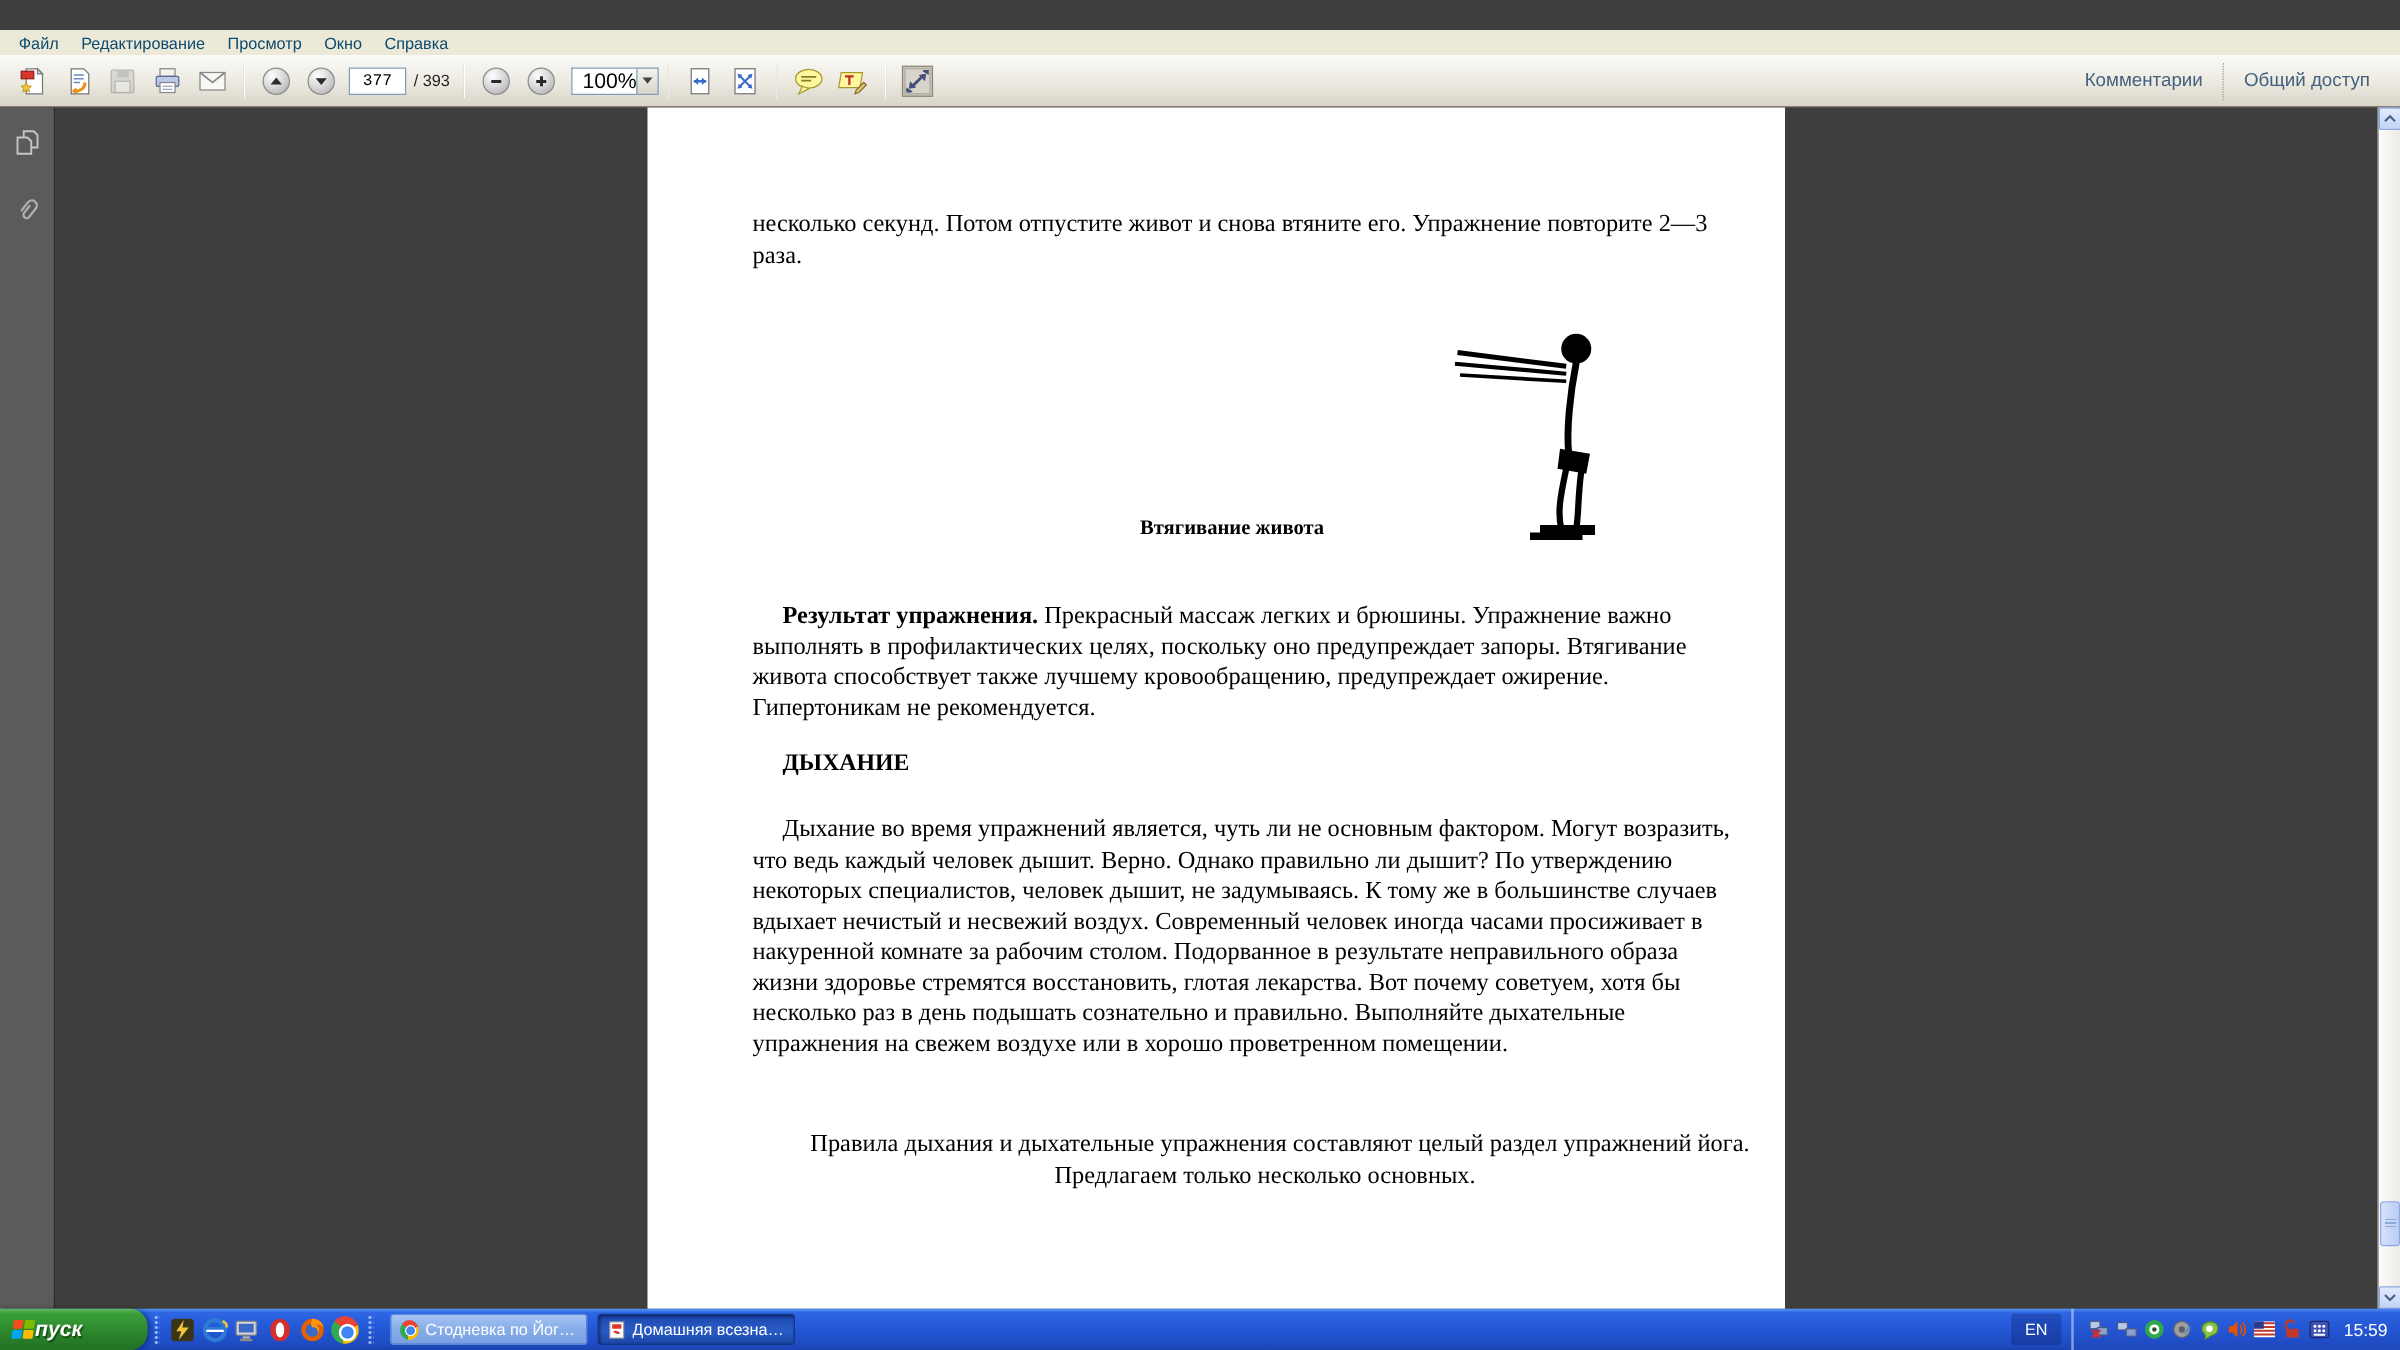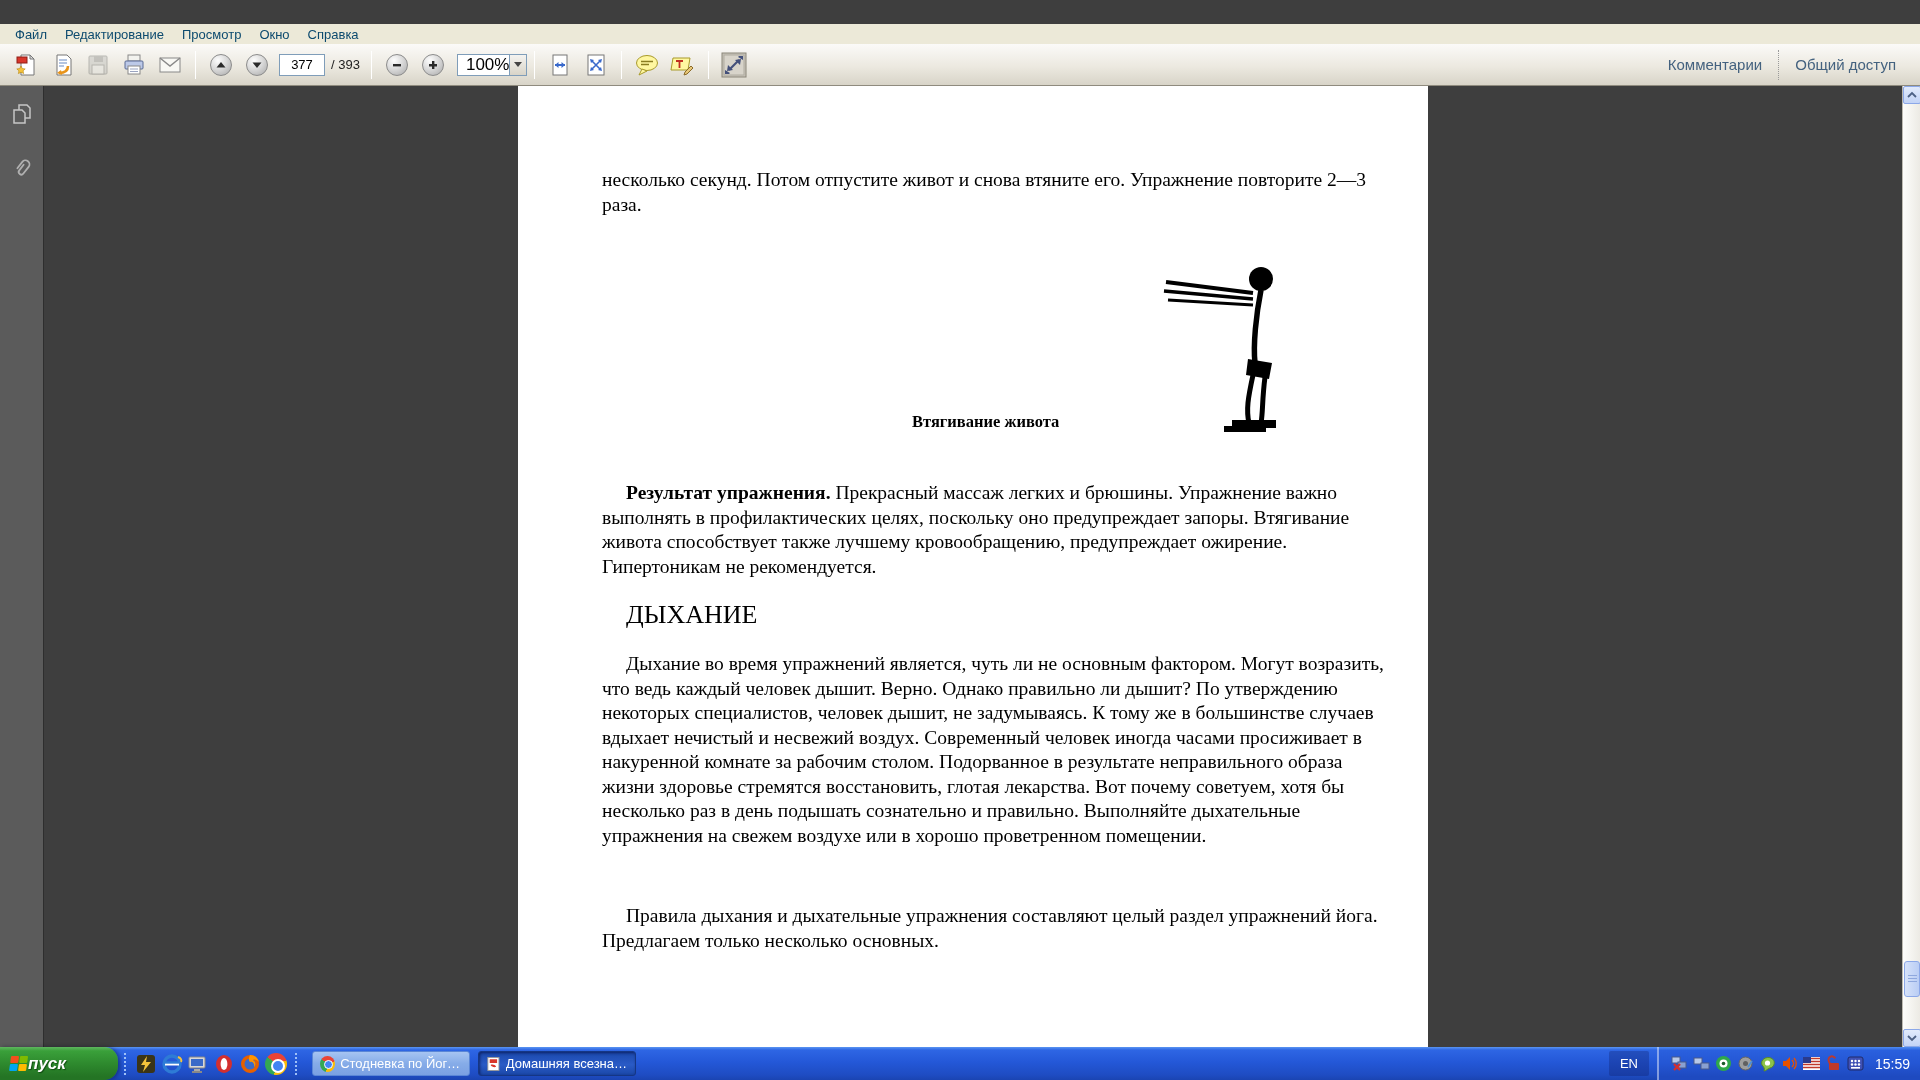--- a/index.html
+++ b/index.html
@@ -27,21 +27,21 @@
   
   .toolbar { position:absolute; left:0; top:44px; width:100%; height:42px;
     background:linear-gradient(180deg,#FBFAF8 0%,#ECE9E0 55%,#D8D4C8 100%);
     border-bottom:1px solid #8F8B7E; display:flex; align-items:center; padding:0 8px; }
   .tbtn { width:36px; height:32px; display:flex; align-items:center; justify-content:center; border-radius:3px; }
   .tsep { width:1px; height:28px; background:#A8A49A; border-right:1px solid #fff; margin:0 7px; }
   .sphere { width:22px; height:22px; border-radius:50%;
     background:radial-gradient(circle at 35% 28%, #FEFEFE 0%, #DADADA 45%, #A8A8A8 100%);
     border:1px solid #8C8C8C; display:flex; align-items:center; justify-content:center; }
   .page-input { width:46px; height:22px; border:1px solid #7F9DB9; font-size:13px; text-align:center;
-    font-family:Liberation Sans, sans-serif; background:#fff; margin:0 6px 0 4px; }
+    font-family:Liberation Mono, monospace; background:#fff; margin:0 6px 0 4px; }
   .page-total { font-size:13px; color:#222; margin-right:4px; }
   .zoom-box { display:flex; align-items:center; margin-left:6px; }
   .zoom-value { width:52px; height:22px; border:1px solid #7F9DB9; border-right:none; background:#fff;
     font-size:17px; display:flex; align-items:center; padding-left:8px; }
   .zoom-arrow { width:18px; height:22px; border:1px solid #7F9DB9;
     background:linear-gradient(180deg,#F4F3F0,#D8D4C8); display:flex; align-items:center; justify-content:center; }
   .tri-down { width:0; height:0; border-left:4px solid transparent; border-right:4px solid transparent; border-top:5px solid #444; }
   .toolbar-right { margin-left:auto; display:flex; align-items:center; height:100%; }
   .tb-link { color:#44627F; font-size:15px; padding:0 16px; }
   .dot-sep { width:1px; height:30px; border-left:1px dotted #9A9A9A; }
@@ -52,21 +52,21 @@
   .side-ico { width:44px; height:36px; display:flex; align-items:center; justify-content:center; }
   .side-ico.first { margin-top:10px; }
   .side-ico.second { margin-top:18px; }
 
   .page { position:absolute; left:518px; top:0; width:910px; height:961px; background:#FFFFFF; }
   .doc-text { position:absolute; font-family:"Liberation Serif", serif; font-size:19.5px; line-height:24.5px; color:#000; }
   .doc-text p { text-indent:24px; }
   .doc-text p.noindent { text-indent:0; }
   .bold { font-weight:bold; }
   .fig-caption { position:absolute; font-family:"Liberation Serif", serif; font-size:16.5px; font-weight:bold; color:#000; }
-  .section-heading { position:absolute; font-family:"Liberation Serif", serif; font-size:26px; font-weight:normal; }
+  .section-heading { position:absolute; font-family:"Liberation Serif", serif; font-size:19px; font-weight:bold; }
 
   
   .vscroll { position:absolute; right:0; top:0; width:18px; height:100%;
     background:linear-gradient(90deg,#FDFDFB,#ECEAE4); border-left:1px solid #BDBBB2; }
   .sbtn { position:absolute; left:0; width:18px; height:18px; border:1px solid #8CA8E8; border-radius:2px;
     background:linear-gradient(180deg,#E2EBFC,#C2D3F6); display:flex; align-items:center; justify-content:center; }
   .sbtn.up { top:0; }  .sbtn.down { bottom:0; }
   .sthumb { position:absolute; left:1px; top:875px; width:16px; height:36px; border:1px solid #8CA8E8; border-radius:3px;
     background:linear-gradient(90deg,#D6E2FA,#BACDF4); }
   .sthumb::after { content:""; position:absolute; left:3px; top:13px; width:9px; height:8px;
@@ -313,21 +313,21 @@
           <span class="bold">Результат упражнения.</span><span> Прекрасный массаж легких и брюшины. Упражнение важно выполнять в профилактических целях, поскольку оно предупреждает запоры. Втягивание живота способствует также лучшему кровообращению, предупреждает ожирение. Гипертоникам не рекомендуется.</span>
         </p>
       </div>
 
       <div class="section-heading" style="left:108px; top:514px;">ДЫХАНИЕ</div>
 
       <div class="doc-text" style="left:84px; top:566px; width:788px;">
         <p>Дыхание во время упражнений является, чуть ли не основным фактором. Могут возразить, что ведь каждый человек дышит. Верно. Однако правильно ли дышит? По утверждению некоторых специалистов, человек дышит, не задумываясь. К тому же в большинстве случаев вдыхает нечистый и несвежий воздух. Современный человек иногда часами просиживает в накуренной комнате за рабочим столом. Подорванное в результате неправильного образа жизни здоровье стремятся восстановить, глотая лекарства. Вот почему советуем, хотя бы несколько раз в день подышать сознательно и правильно. Выполняйте дыхательные упражнения на свежем воздухе или в хорошо проветренном помещении.</p>
       </div>
 
-      <div class="doc-text" style="left:84px; top:818px; width:788px;">
+      <div class="doc-text" style="left:100px; top:818px; width:788px;text-align:center;">
         <p>Правила дыхания и дыхательные упражнения составляют целый раздел упражнений йога. Предлагаем только несколько основных.</p>
       </div>
     </div>
 
     <div class="vscroll">
       <div class="sbtn up">
         <svg width="10" height="8" viewBox="0 0 10 8">
             <path d="M1 6l4-4 4 4" fill="none" stroke="#4D6185" stroke-width="1.8"></path>
           </svg>
       </div>

